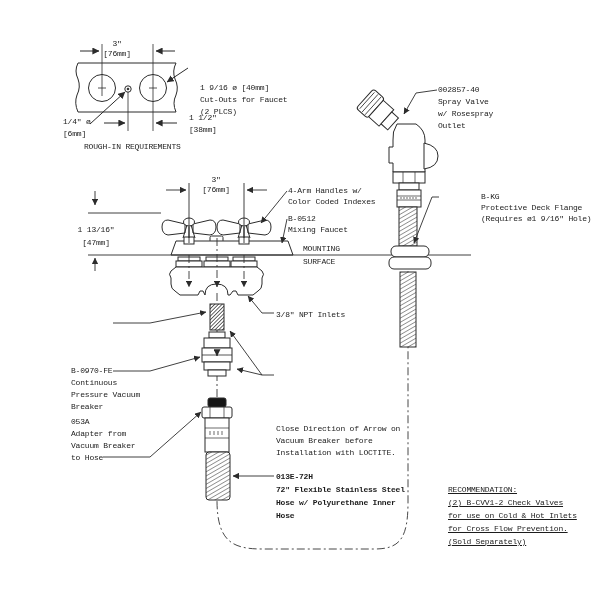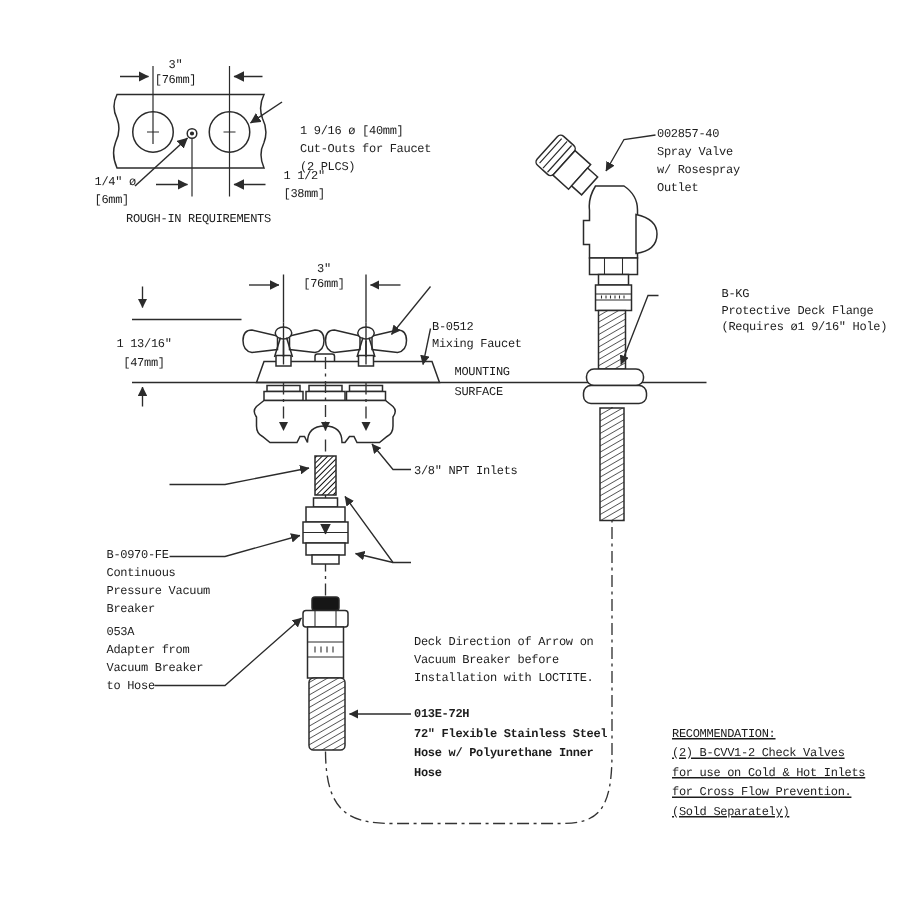--- a/index.html
+++ b/index.html
@@ -159,20 +159,22 @@
 Cut-Outs for Faucet
 (2 PLCS)</div>
 <div class="lbl" style="left:63px;top:116px;">1/4" ø
 [6mm]</div>
 <div class="lbl" style="left:189px;top:112px;">1 1/2"
 [38mm]</div>
 <div class="lbl" style="left:84px;top:141px;">ROUGH-IN REQUIREMENTS</div>
 
 <div class="lbl dim lh10" style="left:186px;top:175px;width:60px;">3"
 [76mm]</div>
+<div class="lbl lh11" style="left:288px;top:185px;">4-Arm Handles w/
+Color Coded Indexes</div>
 <div class="lbl lh11" style="left:288px;top:213px;font-family:Liberation Mono, monospace;">B-0512
 Mixing Faucet</div>
 <div class="lbl lh13" style="left:303px;top:242px;">MOUNTING
 SURFACE</div>
 <div class="lbl dim lh13" style="left:72px;top:223px;width:48px;">1 13/16"
 [47mm]</div>
 <div class="lbl" style="left:276px;top:309px;">3/8" NPT Inlets</div>
 
 <div class="lbl" style="left:71px;top:365px;">B-0970-FE
 Continuous
@@ -187,21 +189,21 @@
 Hose w/ Polyurethane Inner
 Hose</div>
 <div class="lbl" style="left:438px;top:84px;">002857-40
 Spray Valve
 w/ Rosespray
 Outlet</div>
 <div class="lbl lh11" style="left:441px;top:191px;margin-left:40px;">B-KG
 Protective Deck Flange
 (Requires ø1 9/16" Hole)</div>
 
-<div class="lbl" style="left:276px;top:423px;">Deck Direction of Arrow on
+<div class="lbl" style="left:276px;top:423px;">Close Direction of Arrow on
 Vacuum Breaker before
 Installation with LOCTITE.</div>
 <div class="lbl lh13" style="left:448px;top:483px;text-decoration:underline;">RECOMMENDATION:
 (2) B-CVV1-2 Check Valves
 for use on Cold &amp; Hot Inlets
 for Cross Flow Prevention.
 (Sold Separately)</div>
 
 </div>
 

